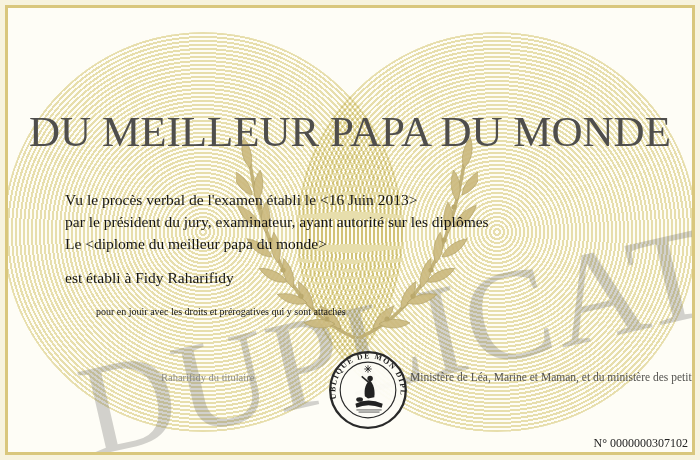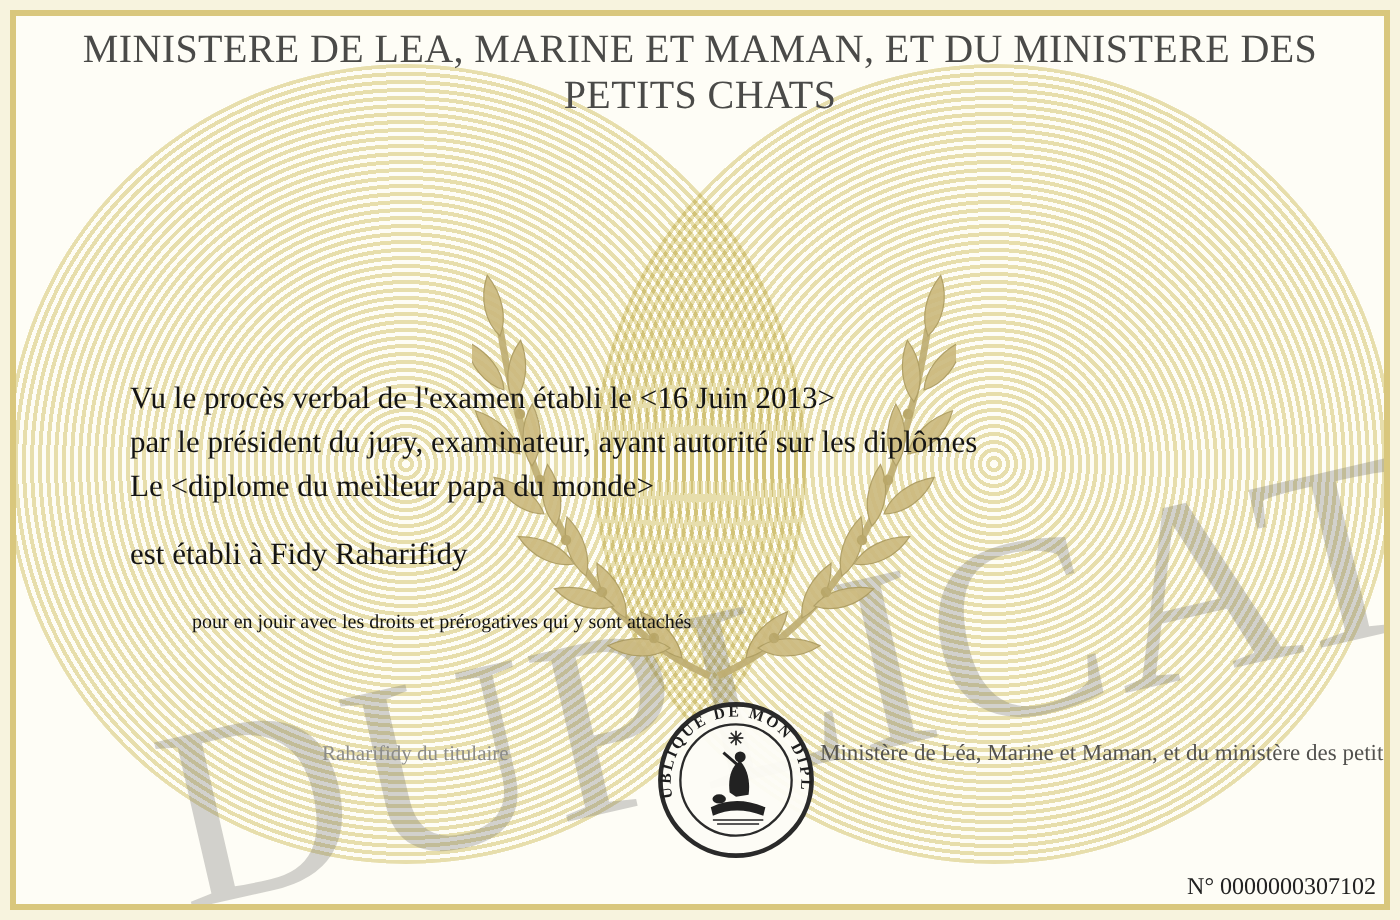--- a/index.html
+++ b/index.html
@@ -87,22 +87,22 @@
           <circle cx="176" cy="160" r="2.6" fill="#b6a364"></circle>
           <circle cx="194" cy="134" r="2.6" fill="#b6a364"></circle>
           <circle cx="207" cy="104" r="2.6" fill="#b6a364"></circle>
           <circle cx="217" cy="71" r="2.6" fill="#b6a364"></circle>
         </g>
       </defs>
       <use href="#branch"></use>
       <use href="#branch" transform="translate(240,0) scale(-1,1)"></use>
     </svg>
 
-    <div class="header">MINISTERE DE LEA, MARINE ET MAMAN, ET DU MINISTERE DES PETITS CHATS</div>
 
+    <div class="title t2">DU MEILLEUR PAPA DU MONDE</div>
 
     <div class="body-block">
       <div>Vu le procès verbal de l'examen établi le &lt;16 Juin 2013&gt;</div>
       <div>par le président du jury, examinateur, ayant autorité sur les diplômes</div>
       <div>Le &lt;diplome du meilleur papa du monde&gt;</div>
     </div>
     <div class="line4">est établi à Fidy Raharifidy</div>
     <div class="line5">pour en jouir avec les droits et prérogatives qui y sont attachés</div>
 
     <div class="sig">Raharifidy du titulaire</div>

